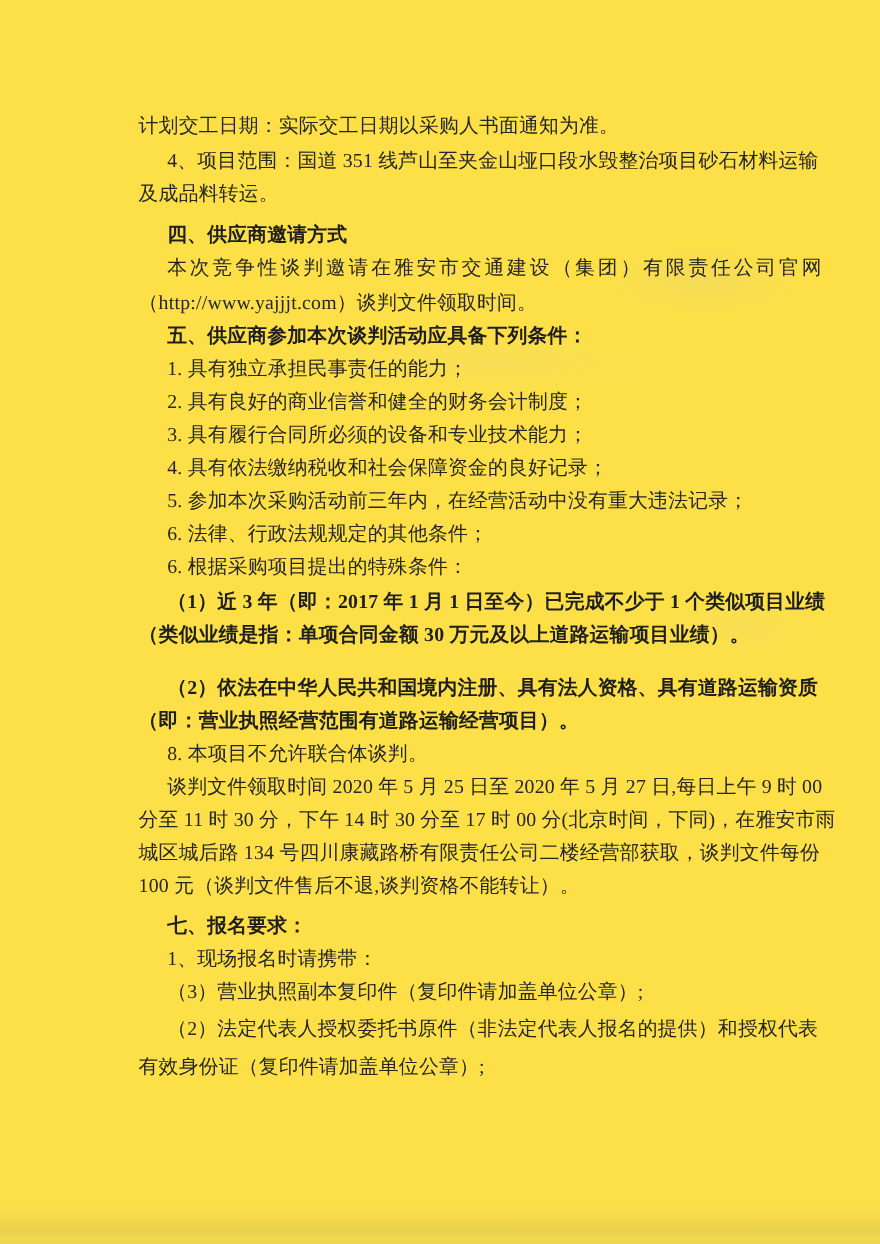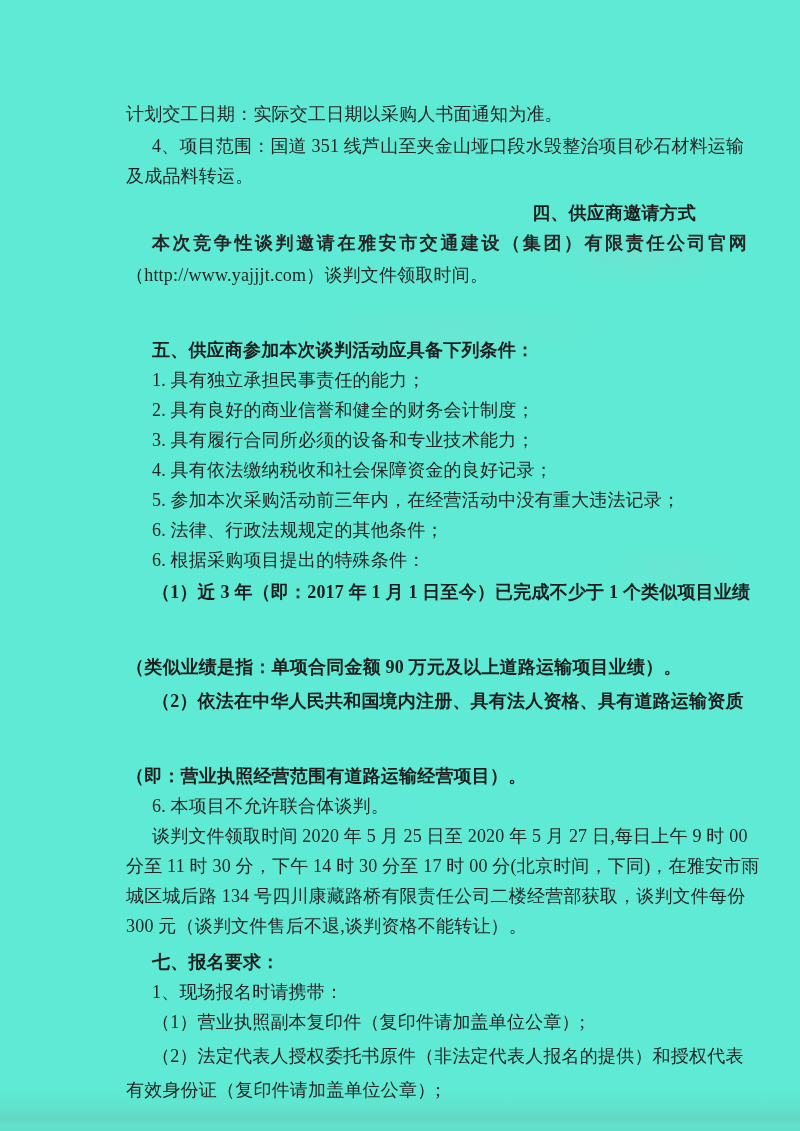--- a/index.html
+++ b/index.html
@@ -4,45 +4,45 @@
 <style>
   html, body {
     margin: 0;
     padding: 0;
     background: #ffffff;
   }
   .page {
     position: relative;
     width: 800px;
     height: 1131px;
-    background: #5eead4;
+    background: #fde047;
     overflow: hidden;
     font-family: "Liberation Serif", "DejaVu Serif", serif;
     color: #262626;
   }
   .content {
     position: absolute;
     left: 126px;
     top: 99px;
     width: 570px;
   }
   .line {
     height: 30px;
     line-height: 30px;
     font-size: 18px;
     white-space: nowrap;
     letter-spacing: 0.2px;
   }
   .ind { padding-left: 26px; }
-  .b { font-weight: bold; color: #1e1e1e; margin-top: 45px; }
-  .sp { letter-spacing: 2.6px; font-weight: bold; }
+  .b { font-weight: bold; color: #1e1e1e; }
+  .sp { letter-spacing: 2.6px; }
   .mt2 { margin-top: 2px; }
   .mt4 { margin-top: 4px; }
-  .mt5 { margin-top: 4px; text-align: center; }
-  .mt7 { margin-top: 7px; text-align: right; }
+  .mt5 { margin-top: 18px; text-align: center; }
+  .mt7 { margin-top: 7px; }
   .mt10 { margin-top: 6px; }
 
   
   .smudge {
     position: absolute;
     pointer-events: none;
     border-radius: 50%;
   }
   .smudge1 {
     left: 540px; top: 220px; width: 200px; height: 70px;
@@ -88,29 +88,29 @@
     <div class="line mt2">（http://www.yajjjt.com）谈判文件领取时间。</div>
     <div class="line ind b">五、供应商参加本次谈判活动应具备下列条件：</div>
     <div class="line ind">1. 具有独立承担民事责任的能力；</div>
     <div class="line ind">2. 具有良好的商业信誉和健全的财务会计制度；</div>
     <div class="line ind">3. 具有履行合同所必须的设备和专业技术能力；</div>
     <div class="line ind">4. 具有依法缴纳税收和社会保障资金的良好记录；</div>
     <div class="line ind">5. 参加本次采购活动前三年内，在经营活动中没有重大违法记录；</div>
     <div class="line ind">6. 法律、行政法规规定的其他条件；</div>
     <div class="line ind">6. 根据采购项目提出的特殊条件：</div>
     <div class="line ind b mt2">（1）近 3 年（即：2017 年 1 月 1 日至今）已完成不少于 1 个类似项目业绩</div>
-    <div class="line b">（类似业绩是指：单项合同金额 90 万元及以上道路运输项目业绩）。</div>
+    <div class="line b">（类似业绩是指：单项合同金额 30 万元及以上道路运输项目业绩）。</div>
     <div class="line ind b mt5">（2）依法在中华人民共和国境内注册、具有法人资格、具有道路运输资质</div>
     <div class="line b">（即：营业执照经营范围有道路运输经营项目）。</div>
-    <div class="line ind">6. 本项目不允许联合体谈判。</div>
+    <div class="line ind">8. 本项目不允许联合体谈判。</div>
     <div class="line ind">谈判文件领取时间 2020 年 5 月 25 日至 2020 年 5 月 27 日,每日上午 9 时 00</div>
     <div class="line">分至 11 时 30 分，下午 14 时 30 分至 17 时 00 分(北京时间，下同)，在雅安市雨</div>
     <div class="line">城区城后路 134 号四川康藏路桥有限责任公司二楼经营部获取，谈判文件每份</div>
-    <div class="line">300 元（谈判文件售后不退,谈判资格不能转让）。</div>
+    <div class="line">100 元（谈判文件售后不退,谈判资格不能转让）。</div>
     <div class="line ind b mt10">七、报名要求：</div>
     <div class="line ind">1、现场报名时请携带：</div>
-    <div class="line ind">（1）营业执照副本复印件（复印件请加盖单位公章）;</div>
+    <div class="line ind">（3）营业执照副本复印件（复印件请加盖单位公章）;</div>
     <div class="line ind mt4">（2）法定代表人授权委托书原件（非法定代表人报名的提供）和授权代表</div>
     <div class="line mt4">有效身份证（复印件请加盖单位公章）;</div>
   </div>
 
   <div class="bottom-shadow"></div>
 </div>
 
 </body></html>

